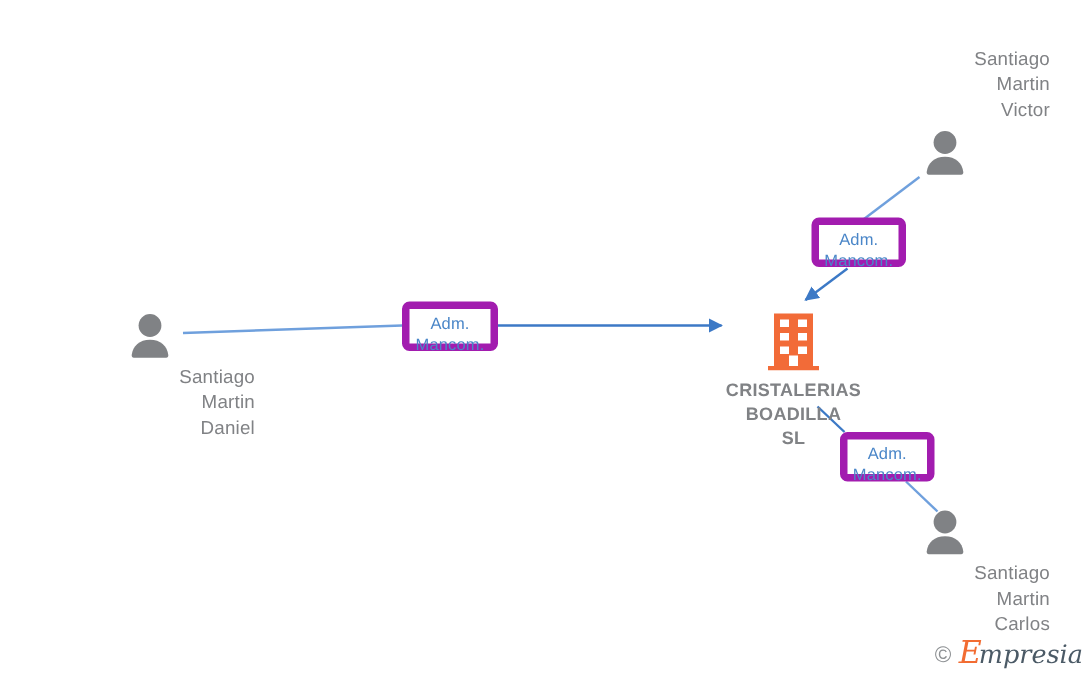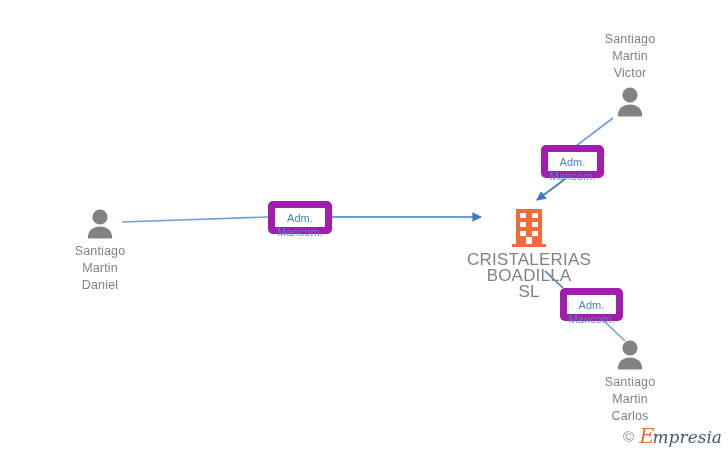--- a/index.html
+++ b/index.html
@@ -22,21 +22,21 @@
     left: 0;
     top: 0;
     width: 728px;
     height: 450px;
   }
 
   
   .person {
     position: absolute;
     width: 140px;
-    text-align: center;
+    text-align: right;
   }
   .person-icon {
     display: block;
     width: 34px;
     height: 32px;
     margin: 0 auto;
   }
   .person-label {
     font-size: 12.5px;
     line-height: 17px;
@@ -54,34 +54,34 @@
     text-align: center;
   }
   .company-icon {
     display: block;
     width: 34px;
     height: 40px;
     margin: 0 auto;
   }
   .company-label {
     margin-top: 5px;
-    font-size: 17px;
+    font-size: 12px;
     line-height: 16px;
-    font-weight: normal;
+    font-weight: bold;
     color: #808285;
     letter-spacing: .2px;
     white-space: pre-line;
   }
 
   
   .rel-box {
     position: absolute;
     box-sizing: border-box;
     background: #ffffff;
-    border: 7px solid #a21caf;
+    border: 5px solid #a21caf;
     border-radius: 5px;
     color: #4a86c8;
     font-size: 11px;
     line-height: 14px;
     text-align: center;
     padding-top: 3px;
     white-space: pre-line;
     letter-spacing: .1px;
   }
 

